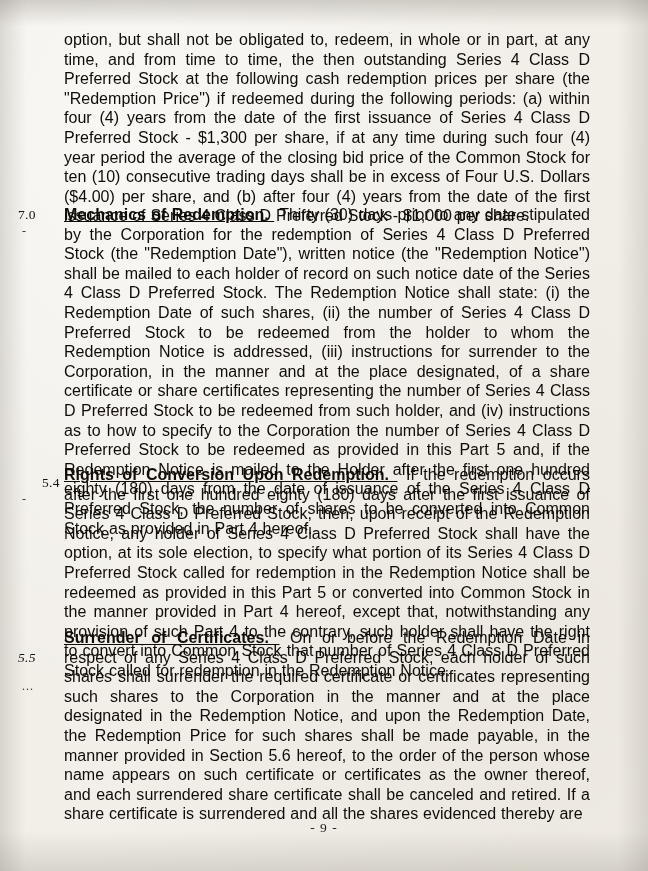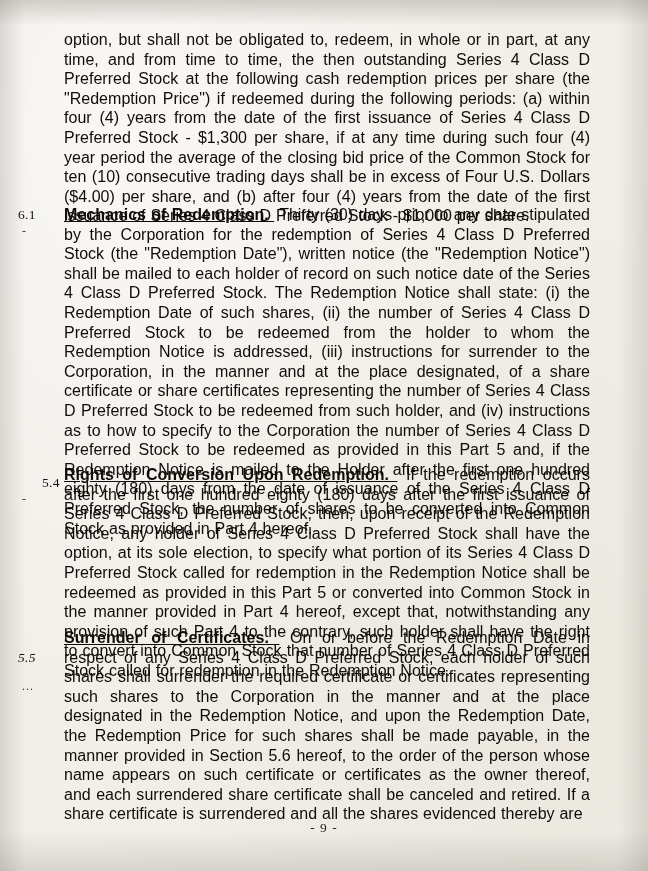--- a/index.html
+++ b/index.html
@@ -105,21 +105,21 @@
   <div class="edge-shade bottom-shade"></div>
   <div class="edge-shade left-shade"></div>
   <div class="edge-shade right-shade"></div>
 
   <div class="content">
 
     <div class="para" style="left:64px; top:30px; width:526px;">
       <div class="ptext">option, but shall not be obligated to, redeem, in whole or in part, at any time, and from time to time, the then outstanding Series 4 Class D Preferred Stock at the following cash redemption prices per share (the "Redemption Price") if redeemed during the following periods: (a) within four (4) years from the date of the first issuance of Series 4 Class D Preferred Stock - $1,300 per share, if at any time during such four (4) year period the average of the closing bid price of the Common Stock for ten (10) consecutive trading days shall be in excess of Four U.S. Dollars ($4.00) per share, and (b) after four (4) years from the date of the first issuance of Series 4 Class D Preferred Stock - $1,000 per share.</div>
     </div>
 
-    <div class="num" style="left:18px; top:207px;">6.1</div>
+    <div class="num" style="left:18px; top:207px;">7.0</div>
     <div class="dashes" style="left:22px; top:224px;">-</div>
     <div class="para" style="left:64px; top:205px; width:526px;">
       <div class="ptext">
         <span class="heading">Mechanics of Redemption.&nbsp;</span>
         <span>Thirty (30) days prior to any date stipulated by the Corporation for the redemption of Series 4 Class D Preferred Stock (the "Redemption Date"), written notice (the "Redemption Notice") shall be mailed to each holder of record on such notice date of the Series 4 Class D Preferred Stock. The Redemption Notice shall state: (i) the Redemption Date of such shares, (ii) the number of Series 4 Class D Preferred Stock to be redeemed from the holder to whom the Redemption Notice is addressed, (iii) instructions for surrender to the Corporation, in the manner and at the place designated, of a share certificate or share certificates representing the number of Series 4 Class D Preferred Stock to be redeemed from such holder, and (iv) instructions as to how to specify to the Corporation the number of Series 4 Class D Preferred Stock to be redeemed as provided in this Part 5 and, if the Redemption Notice is mailed to the Holder after the first one hundred eighty (180) days from the date of issuance of the Series 4 Class D Preferred Stock, the number of shares to be converted into Common Stock as provided in Part 4 hereof.</span>
       </div>
     </div>
 
     <div class="num" style="left:18px; top:475px;margin-left:24px;">5.4</div>
     <div class="dashes" style="left:22px; top:492px;">-</div>

